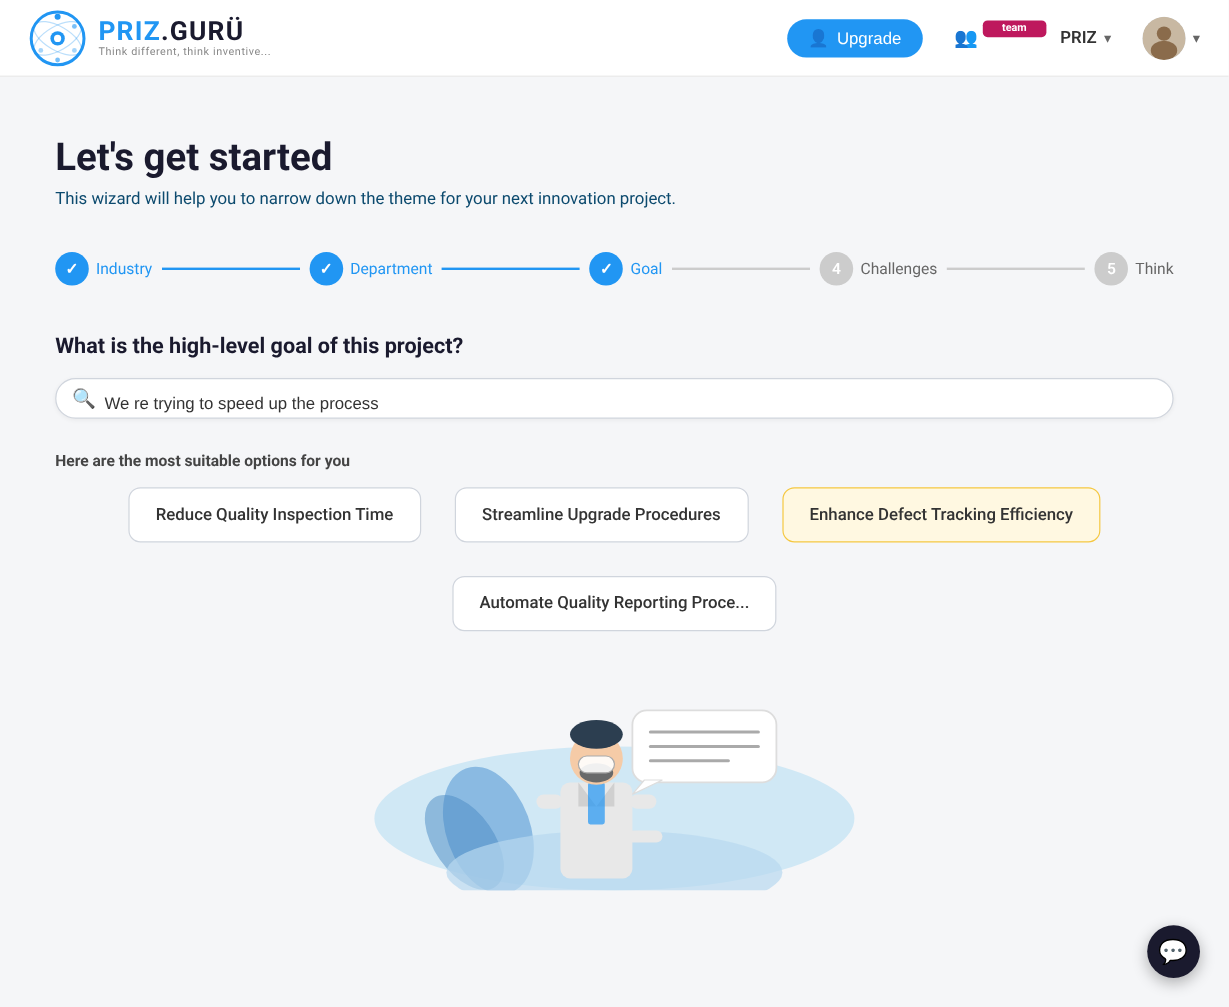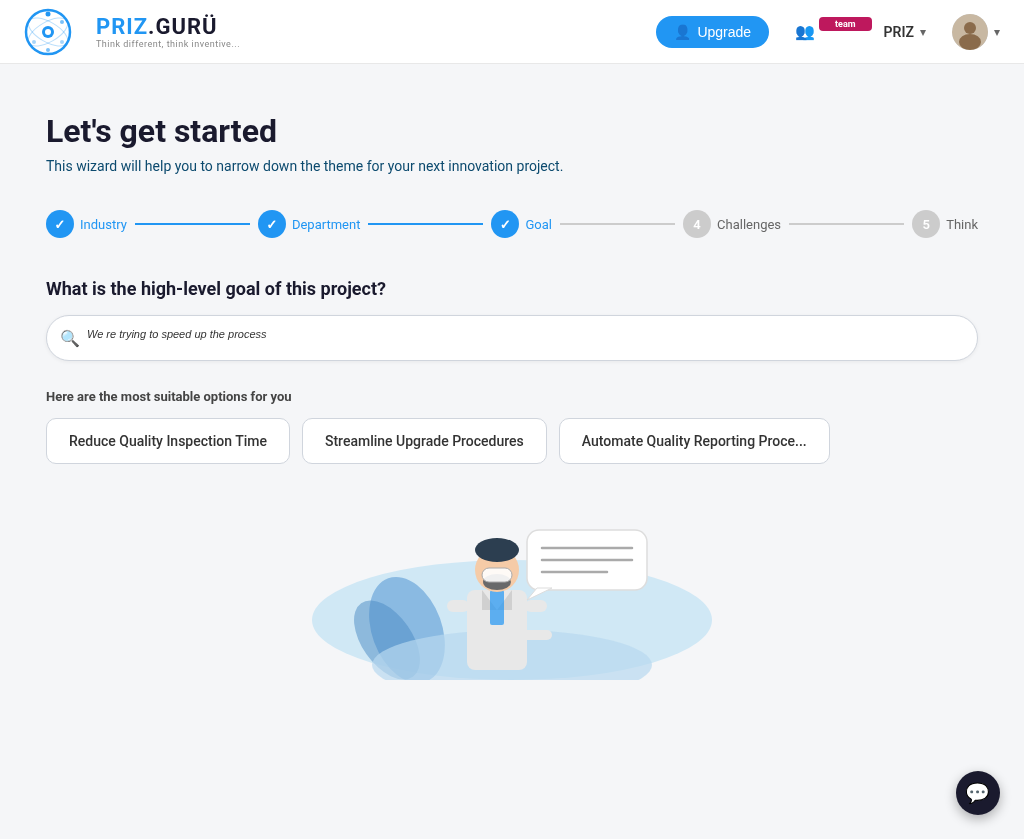--- a/index.html
+++ b/index.html
@@ -19,21 +19,21 @@
       align-items: center;
       justify-content: space-between;
       padding: 0 24px;
       position: sticky;
       top: 0;
       z-index: 100;
     }
     .logo-area {
       display: flex;
       align-items: center;
-      gap: 24px;
+      gap: 10px;
     }
     .logo-icon {
       width: 48px;
       height: 48px;
     }
     .logo-text {
       display: flex;
       flex-direction: column;
     }
     .logo-name {
@@ -179,43 +179,43 @@
     .search-icon-wrap {
       position: absolute;
       left: 14px;
       top: 50%;
       transform: translateY(-50%);
       color: #aaa;
       font-size: 16px;
     }
     .search-input {
       width: 100%;
-      padding: 12px 16px 20px 40px;
+      padding: 12px 16px 4px 40px;
       border: 1.5px solid #d0d5dd;
       border-radius: 30px;
-      font-size: 11px;
+      font-size: 14px;
       color: #333;
       outline: none;
       background: #fff;
       box-shadow: 0 1px 4px rgba(0,0,0,0.06);
-      font-style: italic;
     }
 
     
     .options-label {
       font-size: 13px;
       font-weight: 700;
       color: #444;
       margin-bottom: 14px;
     }
     .options-grid {
       display: flex;
       flex-wrap: wrap;
-      gap: 12px;
+      gap: 28px;
       margin-bottom: 36px;
+      justify-content: center;
     }
     .option-card {
       background: #fff;
       border: 1.5px solid #d0d5dd;
       border-radius: 10px;
       padding: 14px 22px;
       font-size: 14px;
       font-weight: 500;
       color: #333;
       cursor: pointer;
@@ -405,20 +405,23 @@
 
   <div class="options-label">Here are the most suitable options for you</div>
 
   <div class="options-grid">
     <div class="option-card">
       <span>Reduce Quality Inspection Time</span>
     </div>
     <div class="option-card">
       <span>Streamline Upgrade Procedures</span>
     </div>
+    <div class="option-card selected">
+      <span>Enhance Defect Tracking Efficiency</span>
+    </div>
     <div class="option-card">
       <span>Automate Quality Reporting Proce...</span>
     </div>
   </div>
 
 
   <div class="illustration-area">
     <div class="illustration-blob"></div>
 
     <svg width="320" height="170" viewBox="0 0 320 170" style="position:relative;z-index:1;">

